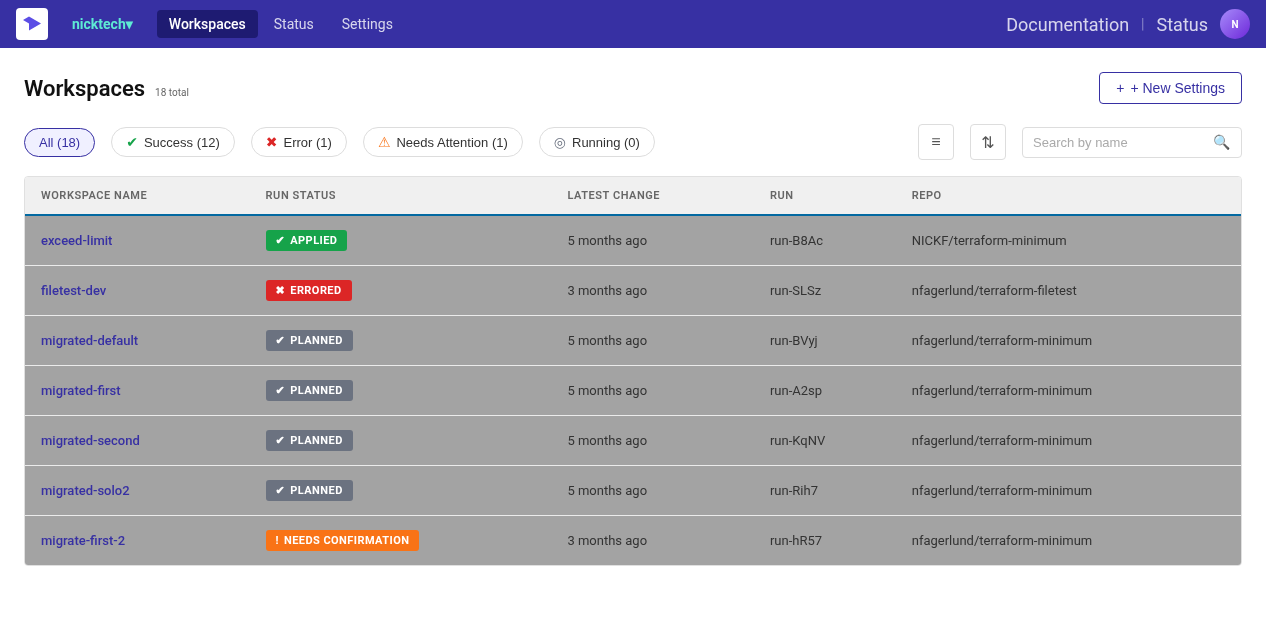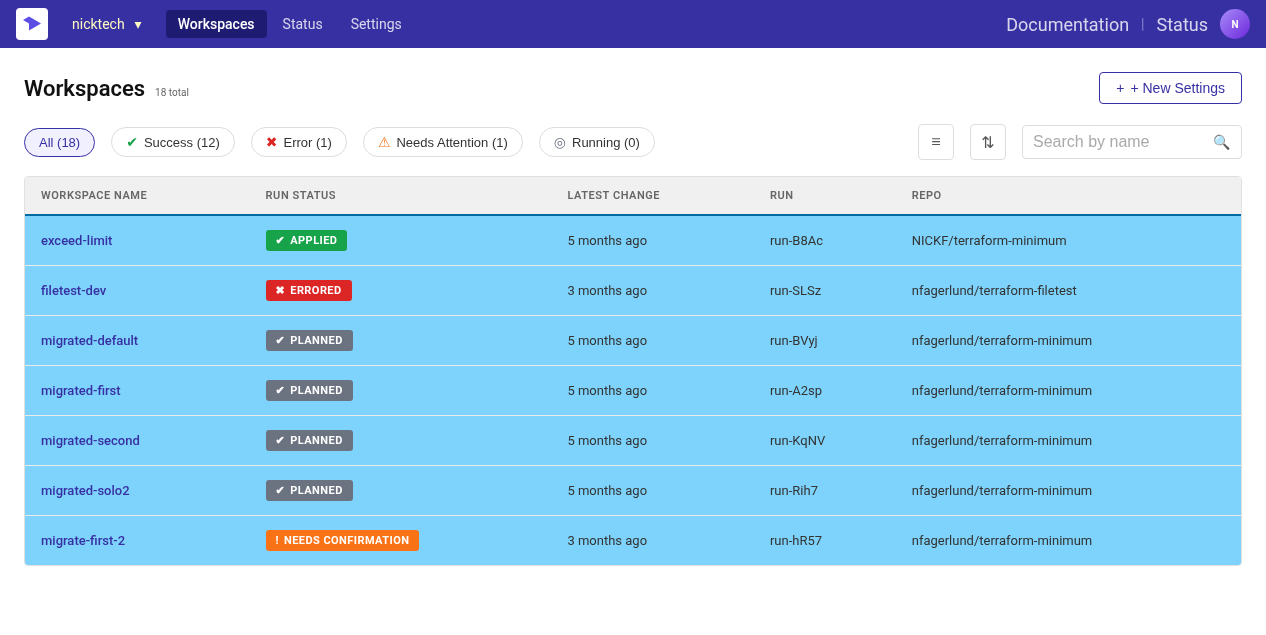--- a/index.html
+++ b/index.html
@@ -17,26 +17,27 @@
     .navbar-logo {
       width: 32px;
       height: 32px;
       background: #fff;
       border-radius: 4px;
       display: flex; align-items: center; justify-content: center;
       margin-right: 8px;
     }
     .navbar-logo svg { width: 20px; height: 20px; }
     .navbar-org {
-      color: #fef9c3;
+      color: #5eead4;
       font-size: 14px;
-      display: flex; align-items: center; gap: 10px;
+      display: flex; align-items: center; gap: 0;
       cursor: pointer;
       padding: 4px 8px;
       border-radius: 4px;
+      font-weight: bold;
     }
     .nav-links { display: flex; align-items: center; gap: 4px; margin-left: 8px; }
     .nav-link {
       color: rgba(255,255,255,0.8);
       text-decoration: none;
       padding: 6px 12px;
       border-radius: 4px;
       font-size: 14px;
       cursor: pointer;
     }
@@ -126,21 +127,21 @@
       border: 1.5px solid #ddd;
       border-radius: 4px;
       background: #fff;
       padding: 0 10px;
       gap: 6px;
       width: 220px;
     }
     .search-wrap input {
       border: none;
       outline: none;
-      font-size: 16px;
+      font-size: 13px;
       color: #333;
       width: 100%;
       padding: 7px 0;
       background: transparent;
     }
     .search-wrap input::placeholder { color: #aaa; }
 
     
     .table-wrap { border: 1px solid #e0e0e0; border-radius: 4px; overflow: hidden; }
     table { width: 100%; border-collapse: collapse; }
@@ -148,21 +149,21 @@
     thead th {
       padding: 12px 16px;
       text-align: left;
       font-size: 11px;
       font-weight: 600;
       color: #666;
       letter-spacing: 0.05em;
       text-transform: uppercase;
       border-bottom: 2px solid #0369a1;
     }
-    tbody tr { background: #7dd3fc; border-bottom: 1px solid #ebebeb; }
+    tbody tr { background: #a3a3a3; border-bottom: 1px solid #ebebeb; }
     tbody tr:last-child { border-bottom: none; }
     tbody td { padding: 14px 16px; font-size: 13px; color: #333; }
 
     .ws-link {
       color: #3730a3;
       text-decoration: none;
       font-weight: 500;
       cursor: pointer;
     }
 

